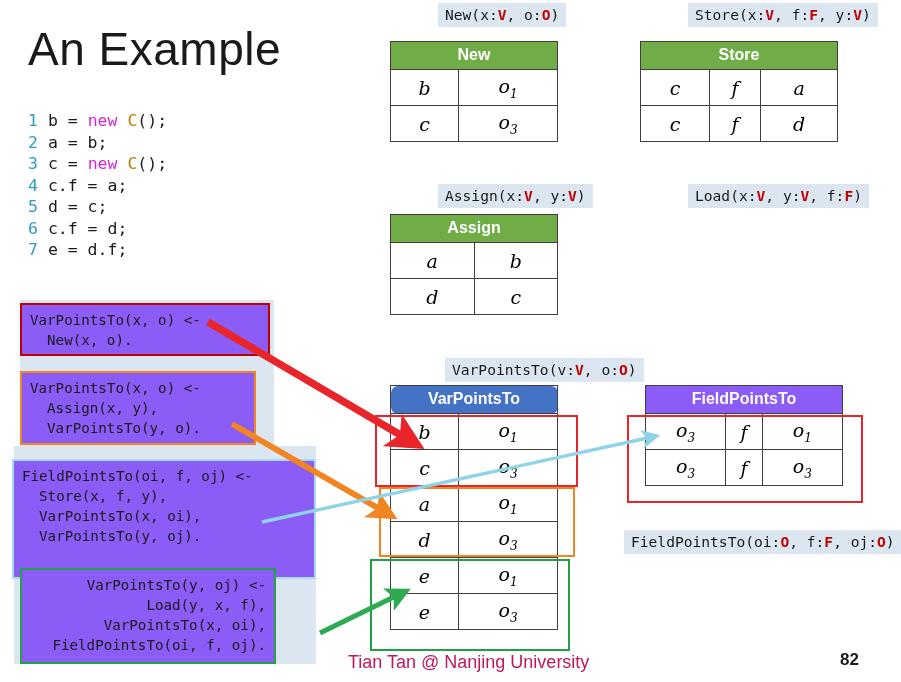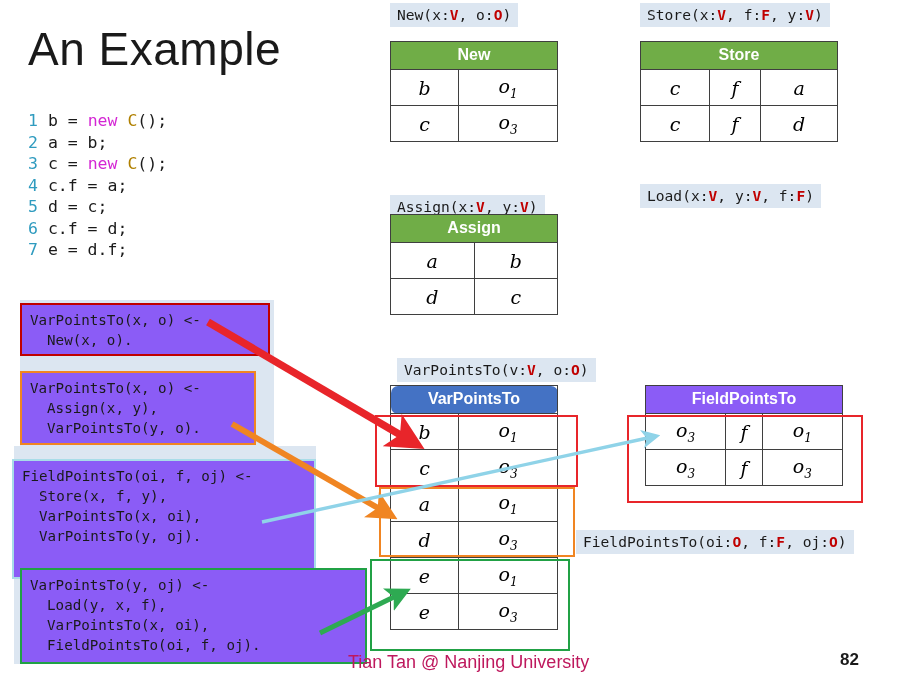--- a/index.html
+++ b/index.html
@@ -48,36 +48,37 @@
     font-size: 14.2px;
     line-height: 20px;
     color: #1a1a1a;
     white-space: pre;
     box-sizing: border-box;
     padding: 5px 8px 6px 8px;
   }
   #rule-new        { left: 20px;  top: 303px; width: 250px; height: 53px;  border: 2.5px solid #c00000; }
   #rule-assign     { left: 20px;  top: 371px; width: 236px; height: 74px;  border: 2.5px solid #f08522; }
   #rule-store      { left: 12px;  top: 459px; width: 304px; height: 120px;  border: 2.2px solid #a8dce8; }
-  #rule-load       { left: 20px;  top: 568px; width: 347px; height: 96px;  border: 2.5px solid #21a145; }
+  #rule-load       { left: 20px;  top: 568px; width: 256px; height: 96px;  border: 2.5px solid #21a145; text-align: right; }
   
   .rule-bg {
     position: absolute;
     background: #dce6f1;
   }
   
   .caption {
     position: absolute;
     background: #dce6f1;
     font-family: "DejaVu Sans Mono", monospace;
     font-size: 14.6px;
     color: #1a1a1a;
     white-space: nowrap;
     padding: 3px 7px 4px 7px;
     box-sizing: border-box;
+    margin-left: 48px;
   }
   .caption .t { color: #c00000; font-weight: bold; }
   
   .rel-table {
     position: absolute;
     border-collapse: collapse;
     background: #ffffff;
   }
   .rel-table th {
     color: #ffffff;
@@ -155,21 +156,21 @@
   Store(x, f, y),
   VarPointsTo(x, oi),
   VarPointsTo(y, oj).</div>
   <div class="rule-box" id="rule-load" style="border-color: rgb(33, 161, 69);">VarPointsTo(y, oj) &lt;-
   Load(y, x, f),
   VarPointsTo(x, oi),
   FieldPointsTo(oi, f, oj).</div>
 
   <div class="caption" style="left:390px; top:3px;"><span>New(x:</span><span class="t">V</span><span>, o:</span><span class="t">O</span><span>)</span></div>
   <div class="caption" style="left:640px; top:3px;"><span>Store(x:</span><span class="t">V</span><span>, f:</span><span class="t">F</span><span>, y:</span><span class="t">V</span><span>)</span></div>
-  <div class="caption" style="left:390px; top:195px;"><span>Assign(x:</span><span class="t">V</span><span>, y:</span><span class="t">V</span><span>)</span></div>
+  <div class="caption" style="left:390px; top:184px;"><span>Assign(x:</span><span class="t">V</span><span>, y:</span><span class="t">V</span><span>)</span></div>
   <div class="caption" style="left:640px; top:184px;"><span>Load(x:</span><span class="t">V</span><span>, y:</span><span class="t">V</span><span>, f:</span><span class="t">F</span><span>)</span></div>
   <div class="caption" style="left:397px; top:358px;"><span>VarPointsTo(v:</span><span class="t">V</span><span>, o:</span><span class="t">O</span><span>)</span></div>
   <div class="caption" style="left:576px; top:530px;"><span>FieldPointsTo(oi:</span><span class="t">O</span><span>, f:</span><span class="t">F</span><span>, oj:</span><span class="t">O</span><span>)</span></div>
 
   <table class="rel-table" style="left:390px; top:41px; width:168px;">
       <thead>
         <tr>
           <th colspan="2" class="green" style="background: rgb(112, 173, 71);">New</th>
         </tr>
       </thead>

